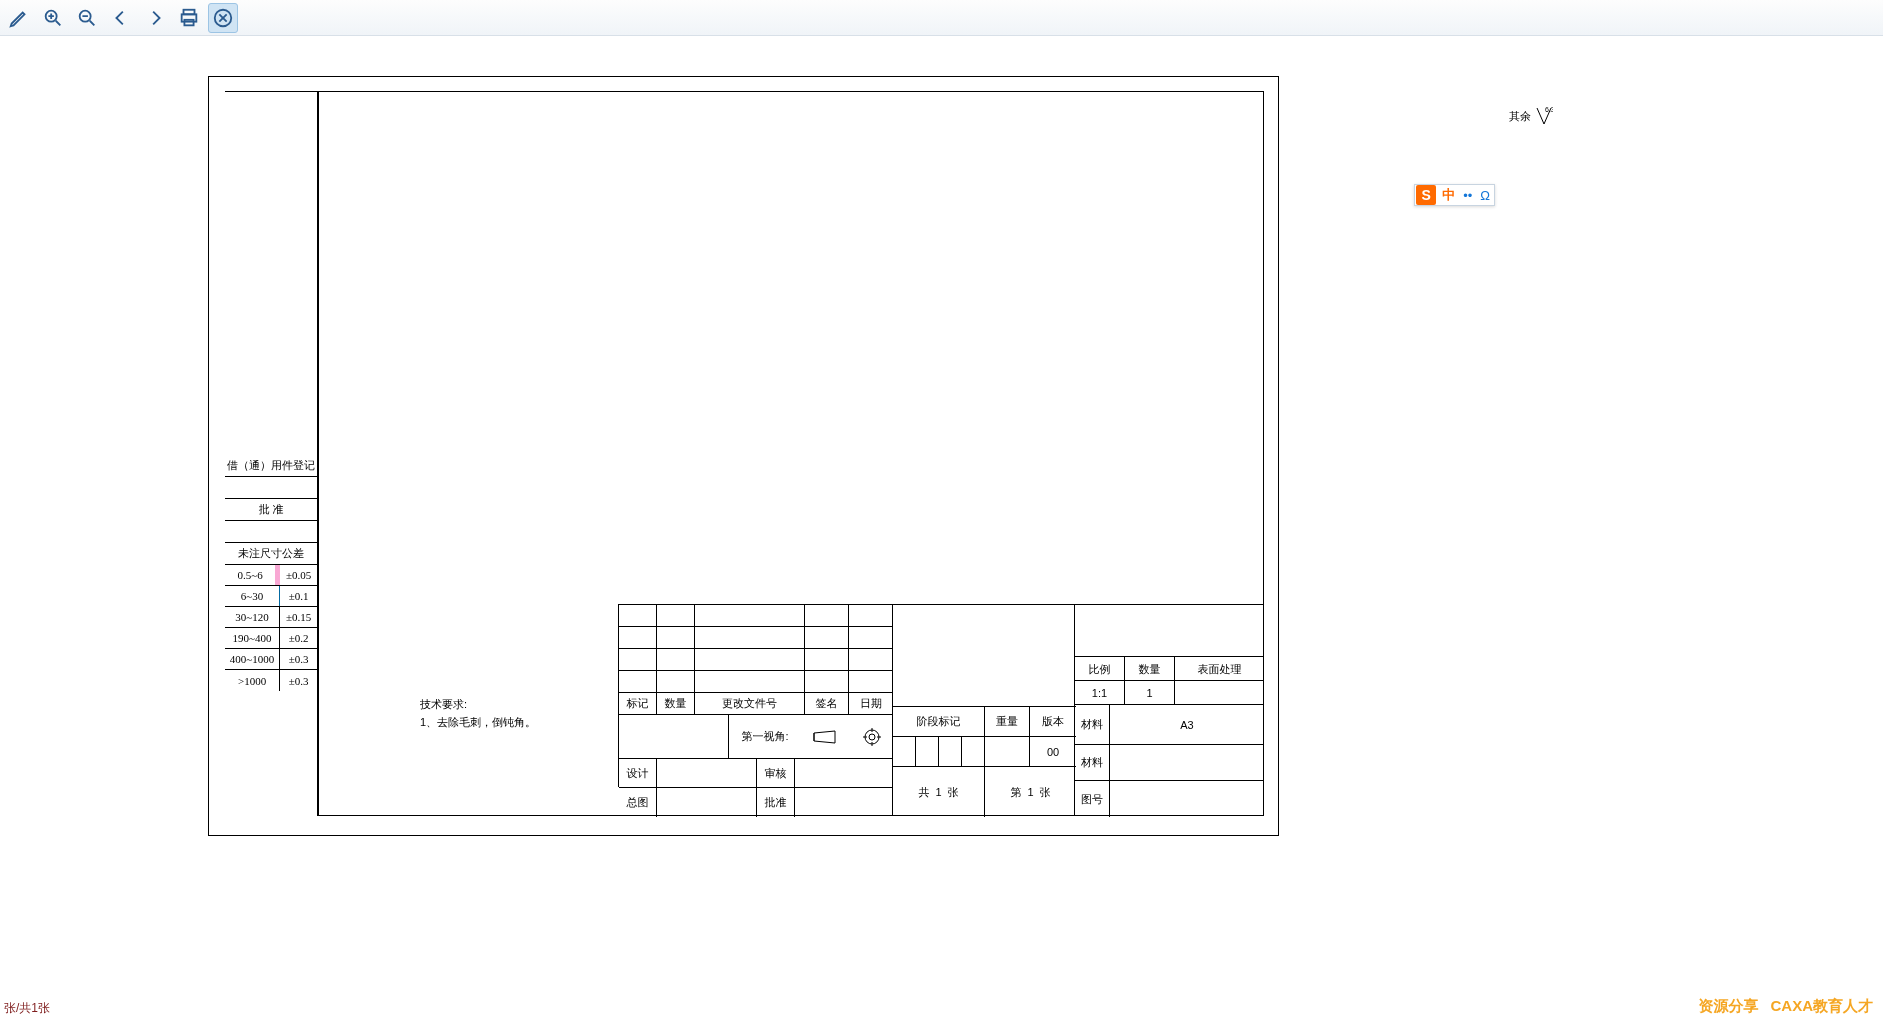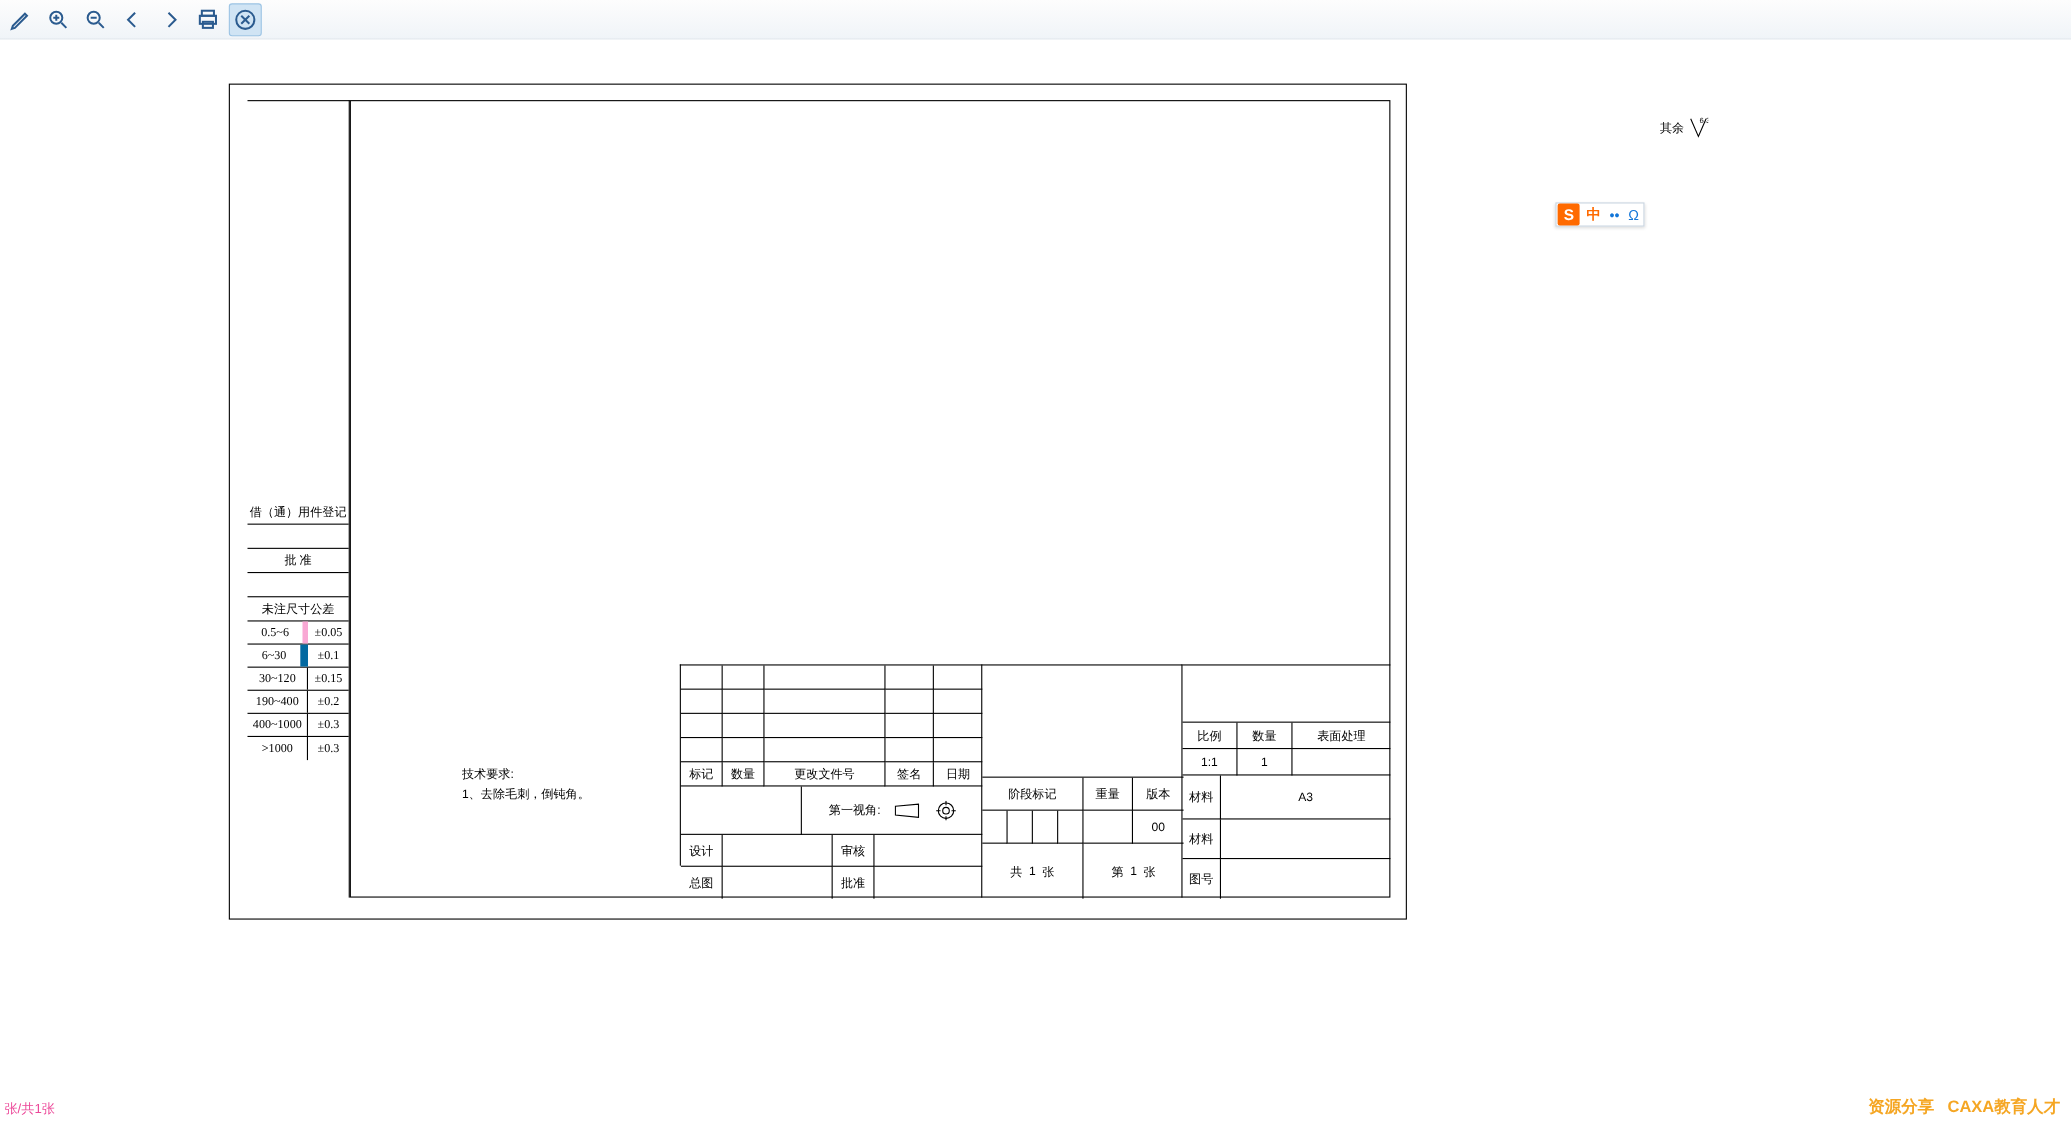--- a/index.html
+++ b/index.html
@@ -14,21 +14,21 @@
 .rev-row{width:100%;border-bottom:1px solid #000;font-size:11px;display:flex;align-items:center;justify-content:center;font-family:"SimSun"}
 .inner{position:absolute;left:318px;top:55px;width:946px;height:725px;border:1px solid #000}
 .surf{position:absolute;right:330px;top:70px;font-size:11px;display:flex;align-items:center;gap:4px}
 .tech{position:absolute;left:420px;top:660px;font-size:11px;line-height:1.6}
 .block{position:absolute;border:1px solid #000;font-size:11px}
 .cell{position:absolute;border-right:1px solid #000;border-bottom:1px solid #000;display:flex;align-items:center;justify-content:center}
 .ime{position:absolute;right:388px;top:148px;height:22px;background:#fff;border:1px solid #c8d4e0;display:flex;align-items:center;font-size:13px;box-shadow:0 1px 3px rgba(0,0,0,.15)}
 .ime-s{width:20px;height:20px;background:#ff6a00;color:#fff;font-weight:bold;display:flex;align-items:center;justify-content:center;border-radius:2px;margin:0 2px 0 1px;font-size:14px}
 .ime-zh{color:#ff6a00;font-weight:bold;padding:0 4px}
 .ime-sym{color:#1376d8;padding:0 4px}
-.status{position:absolute;left:0;bottom:0;height:22px;font-size:12px;color:#ec4899;padding-left:4px;display:flex;align-items:center}
+.status{position:absolute;left:0;bottom:0;height:22px;font-size:12px;color:#7f1d1d;padding-left:4px;display:flex;align-items:center}
 .watermark{position:absolute;right:10px;bottom:3px;font-size:15px;color:#f5a623;font-weight:bold;display:flex;gap:12px}
 </style>
 </head>
 <body>
 
 <div class="toolbar">
   <div class="tb-btn">
       <svg viewBox="0 0 24 24">
         <path d="M3 21l3-1 12-12-2-2L4 18l-1 3z"></path>
       </svg>
@@ -78,21 +78,21 @@
     <div class="rev-row" style="height:22px">借（通）用件登记</div>
     <div class="rev-row" style="height:22px"></div>
     <div class="rev-row" style="height:22px">批 准</div>
     <div class="rev-row" style="height:22px"></div>
     <div class="rev-row" style="height:22px">未注尺寸公差</div>
     <div class="rev-row" style="height:21px;justify-content:stretch">
         <div style="width:60%;border-right:5px solid #f9a8d4;height:100%;display:flex;align-items:center;justify-content:center">0.5~6</div>
         <div style="width:40%;display:flex;align-items:center;justify-content:center">±0.05</div>
       </div>
     <div class="rev-row" style="height:21px;justify-content:stretch">
-        <div style="width:60%;border-right:7px solid #0369a1;height:100%;display:flex;align-items:center;justify-content:center">6~30</div>
+        <div style="width:60%;border-right:1px solid #0369a1;height:100%;display:flex;align-items:center;justify-content:center">6~30</div>
         <div style="width:40%;display:flex;align-items:center;justify-content:center">±0.1</div>
       </div>
     <div class="rev-row" style="height:21px;justify-content:stretch">
         <div style="width:60%;border-right:1px solid #000;height:100%;display:flex;align-items:center;justify-content:center">30~120</div>
         <div style="width:40%;display:flex;align-items:center;justify-content:center">±0.15</div>
       </div>
     <div class="rev-row" style="height:21px;justify-content:stretch">
         <div style="width:60%;border-right:1px solid #000;height:100%;display:flex;align-items:center;justify-content:center">190~400</div>
         <div style="width:40%;display:flex;align-items:center;justify-content:center">±0.2</div>
       </div>
@@ -141,21 +141,21 @@
       <div class="cell" style="left:38px;top:66px;width:38px;height:22px"></div>
       <div class="cell" style="left:76px;top:66px;width:110px;height:22px"></div>
       <div class="cell" style="left:186px;top:66px;width:44px;height:22px"></div>
       <div class="cell" style="left:230px;top:66px;width:44px;height:22px;border-right:none"></div>
     <div class="cell" style="left:0;top:88px;width:38px;height:22px">标记</div>
       <div class="cell" style="left:38px;top:88px;width:38px;height:22px">数量</div>
       <div class="cell" style="left:76px;top:88px;width:110px;height:22px">更改文件号</div>
       <div class="cell" style="left:186px;top:88px;width:44px;height:22px">签名</div>
       <div class="cell" style="left:230px;top:88px;width:44px;height:22px;border-right:none">日期</div>
     <div class="cell" style="left:0;top:110px;width:110px;height:44px"></div>
-    <div class="cell" style="left:110px;top:110px;width:164px;height:44px;border-right:none;gap:12px">
+    <div class="cell" style="left:110px;top:110px;width:164px;height:44px;border-right:none;gap:24px">
       <span>第一视角:</span>
       <svg width="26" height="14">
           <path d="M1 3 L22 1 L22 13 L1 11 Z M1 3 L1 11" stroke="#000" fill="none"></path>
         </svg>
       <svg width="18" height="18">
           <circle cx="9" cy="9" r="7" stroke="#000" fill="none"></circle>
           <circle cx="9" cy="9" r="3" stroke="#000" fill="none"></circle>
           <path d="M9 0v4M9 14v4M0 9h4M14 9h4" stroke="#000"></path>
         </svg>
     </div>

